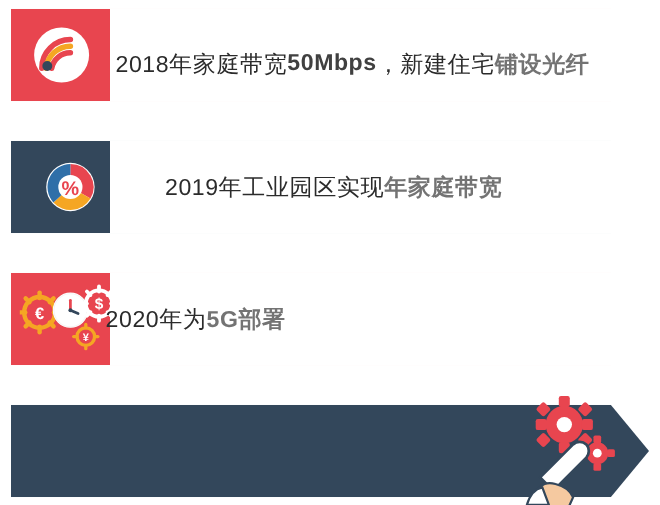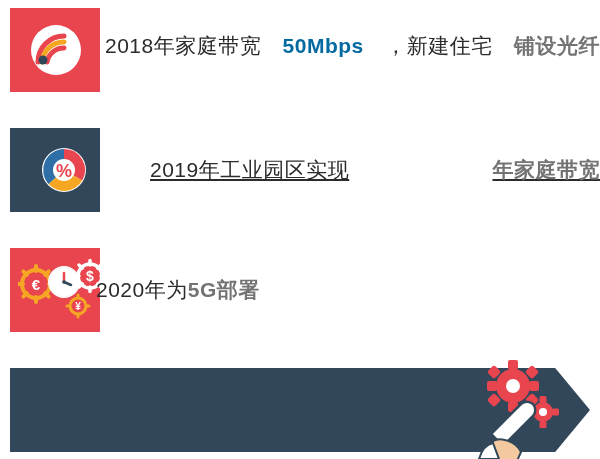--- a/index.html
+++ b/index.html
@@ -66,26 +66,26 @@
     height: 84px;
     display: flex;
     align-items: center;
     justify-content: center;
     font-size: 21px;
     letter-spacing: 0.5px;
     color: #2b2b2b;
     white-space: nowrap;
   }
   .txt .hl   { color: #737373; font-weight: bold; }
-  .txt .bold { font-weight: bold; color: #0369a1; }
+  .txt .bold { font-weight: bold; color: #404040; }
   .txt.on-red { color: #ffffff; }
   .txt.on-red .hl { color: #ffd9dc; }
 
-  .txt-1 { top: 4px;   justify-content: space-between; padding-left: 105px; box-sizing: border-box; }
-  .txt-2 { top: 128px; justify-content: space-between; padding-left: 150px; box-sizing: border-box; text-decoration: underline; }
+  .txt-1 { top: 16px;   justify-content: flex-start; padding-left: 105px; box-sizing: border-box; }
+  .txt-2 { top: 128px; justify-content: flex-start; padding-left: 150px; box-sizing: border-box; }
   .txt-3 { top: 248px; justify-content: flex-start; padding-left: 96px; box-sizing: border-box; }
   .txt-4 { top: 368px; justify-content: flex-start; padding-left: 68px;  box-sizing: border-box; color:#2b2b2b; }
 
   
   .icon-box {
     position: absolute;
     width: 92px;
     height: 84px;
     display: flex;
     align-items: center;

